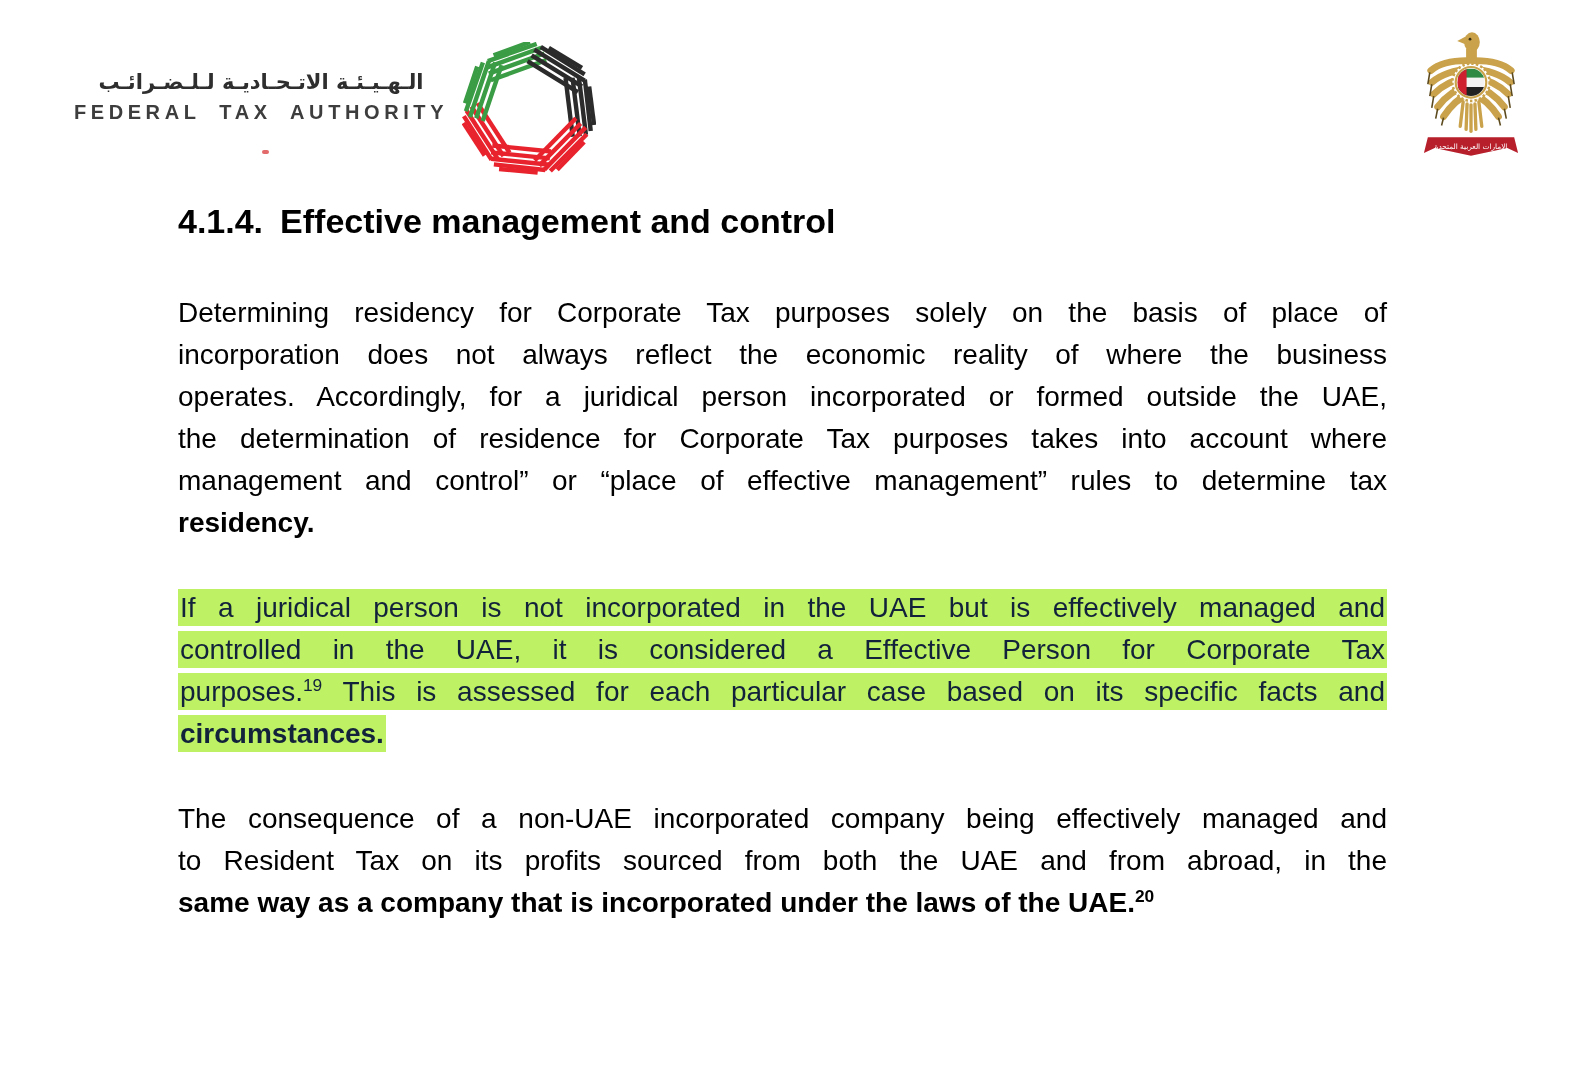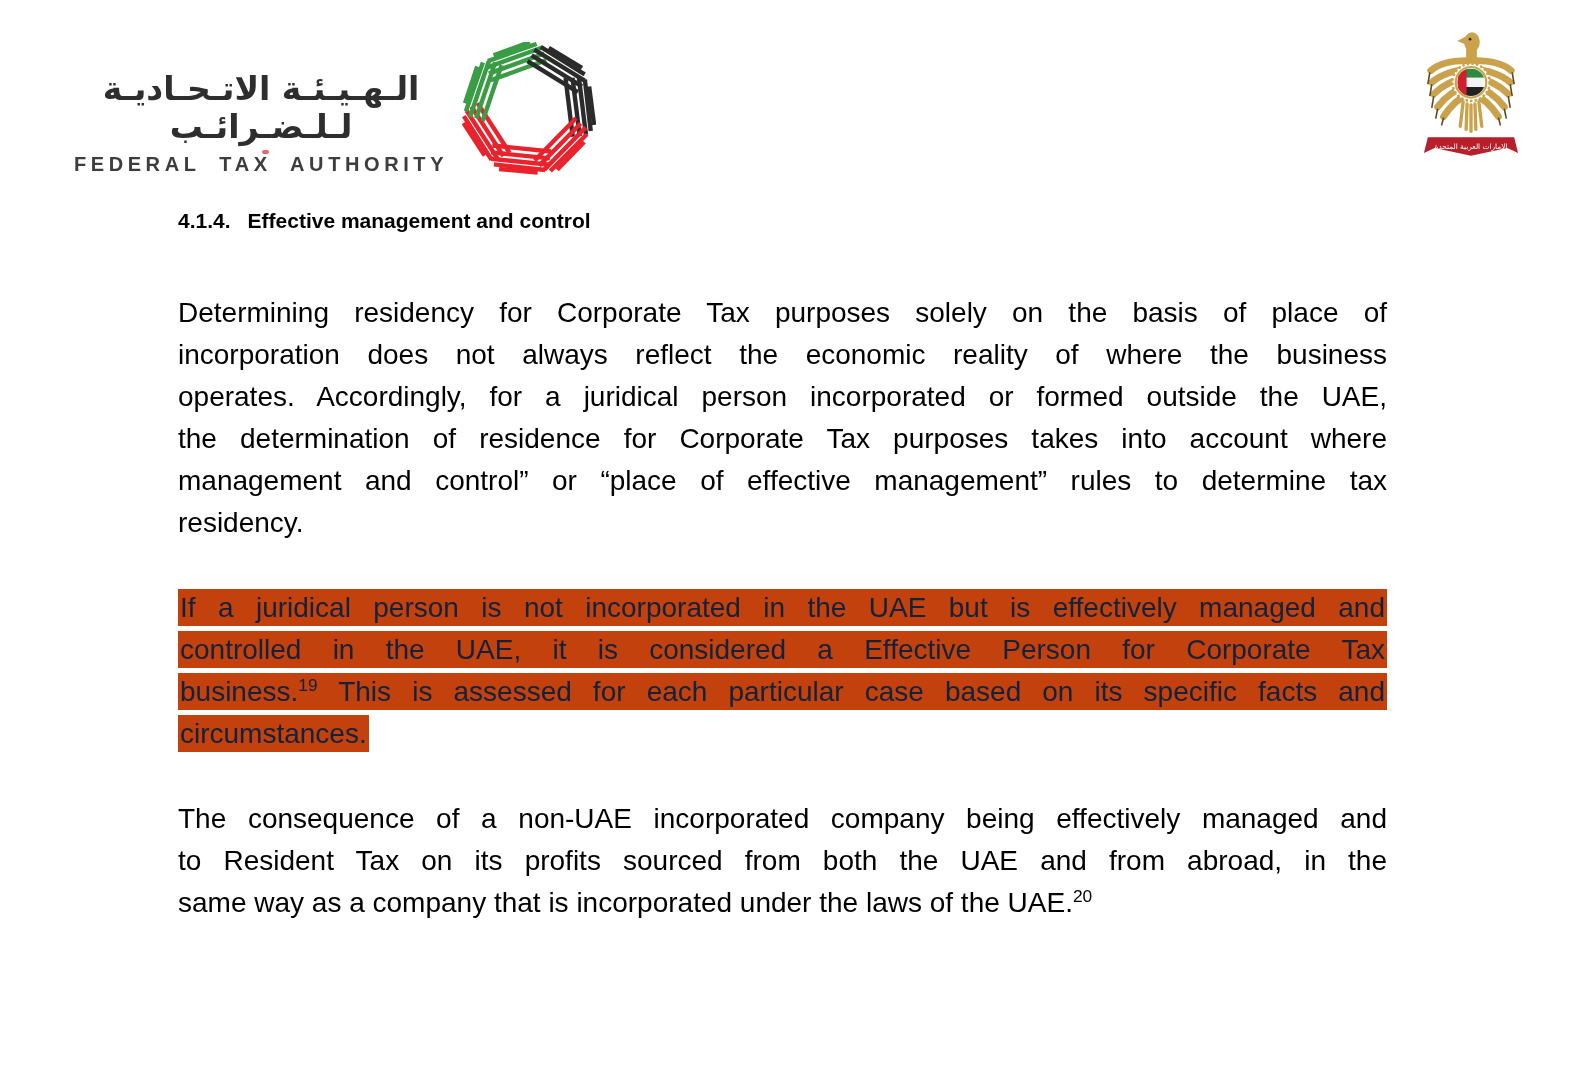--- a/index.html
+++ b/index.html
@@ -4,42 +4,42 @@
 <style>
   html,body{margin:0;padding:0;}
   body{
     width:1572px;height:1076px;background:#ffffff;position:relative;
     font-family:"Liberation Sans", sans-serif;color:#000;overflow:hidden;
   }
   
   .fta-lockup{position:absolute;left:72px;top:70px;width:378px;text-align:center;}
   .fta-arabic{
     font-family:"DejaVu Sans", sans-serif;direction:rtl;
-    font-size:33px;font-weight:700;color:#2e2e2e;line-height:1.15;letter-spacing:1px;
+    font-size:21px;font-weight:700;color:#2e2e2e;line-height:1.15;letter-spacing:1px;
   }
   .fta-english{
     margin-top:7px;font-size:20px;font-weight:700;color:#3d3d3d;
     letter-spacing:4.6px;word-spacing:9px;white-space:nowrap;
   }
   .fta-reddot{position:absolute;left:262px;top:150px;width:7px;height:4px;background:#e36a6a;border-radius:2px;}
   .fta-ring{position:absolute;left:462px;top:42px;}
   .uae-emblem{position:absolute;left:1420px;top:26px;}
   
   .doc{position:absolute;left:178px;top:203px;width:1209px;}
-  .heading{font-size:21px;line-height:36px;font-weight:700;color:#000;margin:0 0 53px 0;}
+  .heading{font-size:34px;line-height:36px;font-weight:700;color:#000;margin:0 0 53px 0;}
   .heading .num{margin-right:17px;}
   .para{margin:0;}
   .para + .para{margin-top:43px;}
   .line{
     font-size:28px;line-height:42px;color:#000;
     text-align:justify;text-align-last:justify;
   }
-  .line.last{text-align:center;text-align-last:left;}
+  .line.last{text-align:center;text-align-last:left;font-weight:bold;}
   sup{font-size:62%;line-height:0;vertical-align:super;letter-spacing:0;}
-  .hl{background:#c2410c;color:#13223b;padding:3px 2px;}
+  .hl{background:#bef264;color:#13223b;padding:3px 2px;}
 </style>
 </head>
 <body>
 
 <div class="fta-lockup">
   <div class="fta-arabic">الـهـيـئـة الاتـحـاديـة لـلـضـرائـب</div>
   <div class="fta-english">FEDERAL TAX AUTHORITY</div>
 </div>
 <div class="fta-reddot"></div>
 
@@ -135,21 +135,21 @@
     <div class="line">incorporation does not always reflect the economic reality of where the business</div>
     <div class="line">operates. Accordingly, for a juridical person incorporated or formed outside the UAE,</div>
     <div class="line">the determination of residence for Corporate Tax purposes takes into account where</div>
     <div class="line">management and control” or “place of effective management” rules to determine tax</div>
     <div class="line last">residency.</div>
   </div>
 
   <div class="para">
     <div class="line"><span class="hl">If a juridical person is not incorporated in the UAE but is effectively managed and</span></div>
     <div class="line"><span class="hl">controlled in the UAE, it is considered a Effective Person for Corporate Tax</span></div>
-    <div class="line"><span class="hl"><span>business.</span><sup>19</sup><span> This is assessed for each particular case based on its specific facts and</span></span></div>
+    <div class="line"><span class="hl"><span>purposes.</span><sup>19</sup><span> This is assessed for each particular case based on its specific facts and</span></span></div>
     <div class="line last"><span class="hl">circumstances.</span></div>
   </div>
 
   <div class="para">
     <div class="line">The consequence of a non-UAE incorporated company being effectively managed and</div>
     <div class="line">to Resident Tax on its profits sourced from both the UAE and from abroad, in the</div>
     <div class="line last"><span>same way as a company that is incorporated under the laws of the UAE.</span><sup>20</sup><span></span></div>
   </div>
 
 </div>

